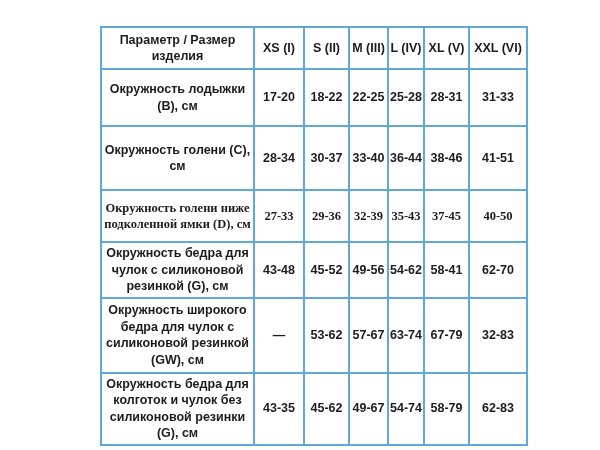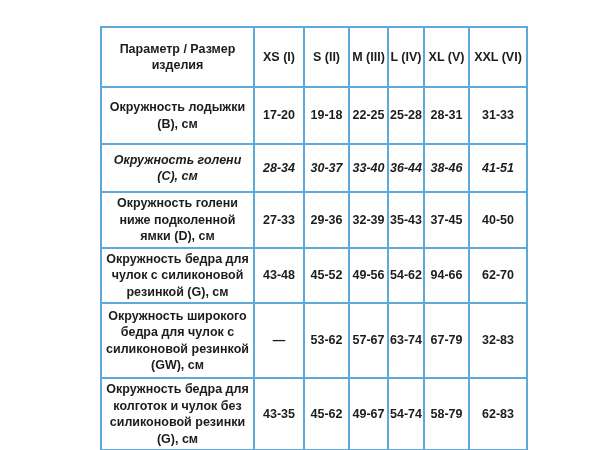--- a/index.html
+++ b/index.html
@@ -43,24 +43,24 @@
   }
   
   col.c-param{width:153px;}
   col.c-xs{width:50px;}
   col.c-s{width:45px;}
   col.c-m{width:39px;}
   col.c-l{width:36px;}
   col.c-xl{width:45px;}
   col.c-xxl{width:58px;}
   
-  tr.r-head{height:60px;margin-left:43px;}
+  tr.r-head{height:42px;margin-left:43px;}
   tr.r-0{height:57px;}
-  tr.r-1{height:48px;font-style:italic;}
-  tr.r-2{height:41px;}
+  tr.r-1{height:64px;}
+  tr.r-2{height:52px;font-family:Liberation Serif, serif;}
   tr.r-3{height:51px;}
   tr.r-4{height:75px;}
   tr.r-5{height:56px;}
 </style>
 </head>
 <body>
 
 <table class="size-table">
   <colgroup>
     <col class="c-param">
@@ -79,21 +79,21 @@
       <th>M (III)</th>
       <th>L (IV)</th>
       <th>XL (V)</th>
       <th>XXL (VI)</th>
     </tr>
   </thead>
   <tbody>
     <tr class="r-0">
       <td class="param-cell">Окружность лодыжки (B), см</td>
       <td>17-20</td>
-      <td>19-18</td>
+      <td>18-22</td>
       <td>22-25</td>
       <td>25-28</td>
       <td>28-31</td>
       <td>31-33</td>
     </tr>
     <tr class="r-1">
       <td class="param-cell">Окружность голени (C), см</td>
       <td>28-34</td>
       <td>30-37</td>
       <td>33-40</td>
@@ -109,21 +109,21 @@
       <td>35-43</td>
       <td>37-45</td>
       <td>40-50</td>
     </tr>
     <tr class="r-3">
       <td class="param-cell">Окружность бедра для чулок с силиконовой резинкой (G), см</td>
       <td>43-48</td>
       <td>45-52</td>
       <td>49-56</td>
       <td>54-62</td>
-      <td>94-66</td>
+      <td>58-41</td>
       <td>62-70</td>
     </tr>
     <tr class="r-4">
       <td class="param-cell">Окружность широкого бедра для чулок с силиконовой резинкой (GW), см</td>
       <td>—</td>
       <td>53-62</td>
       <td>57-67</td>
       <td>63-74</td>
       <td>67-79</td>
       <td>32-83</td>

